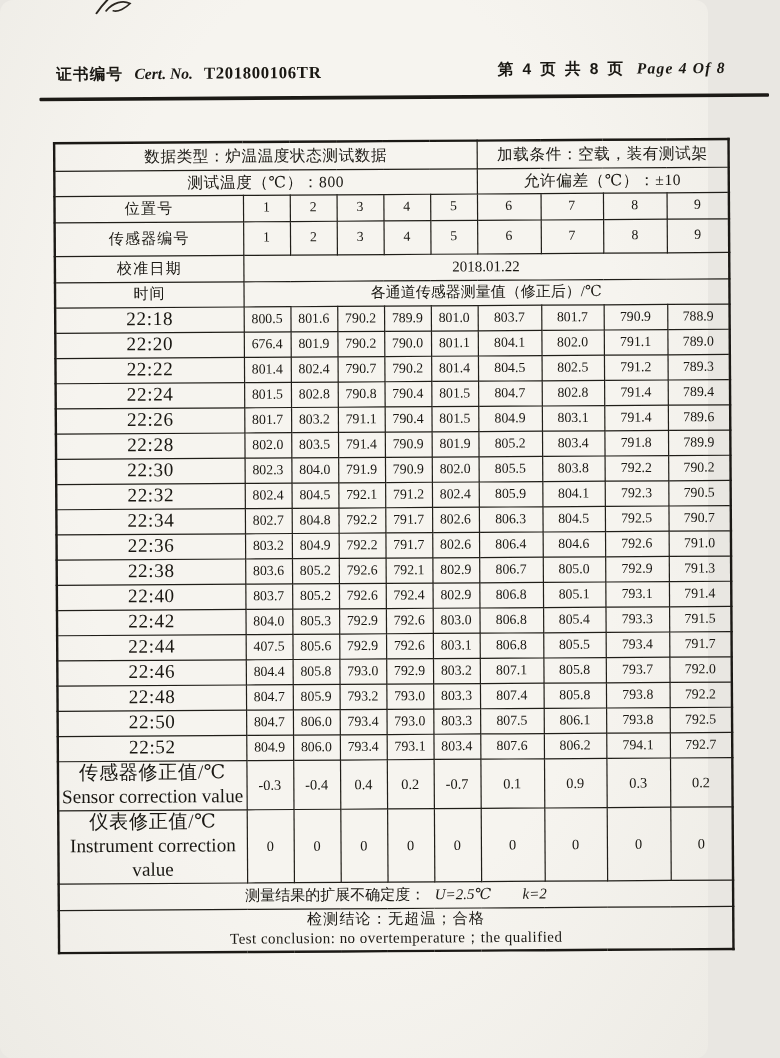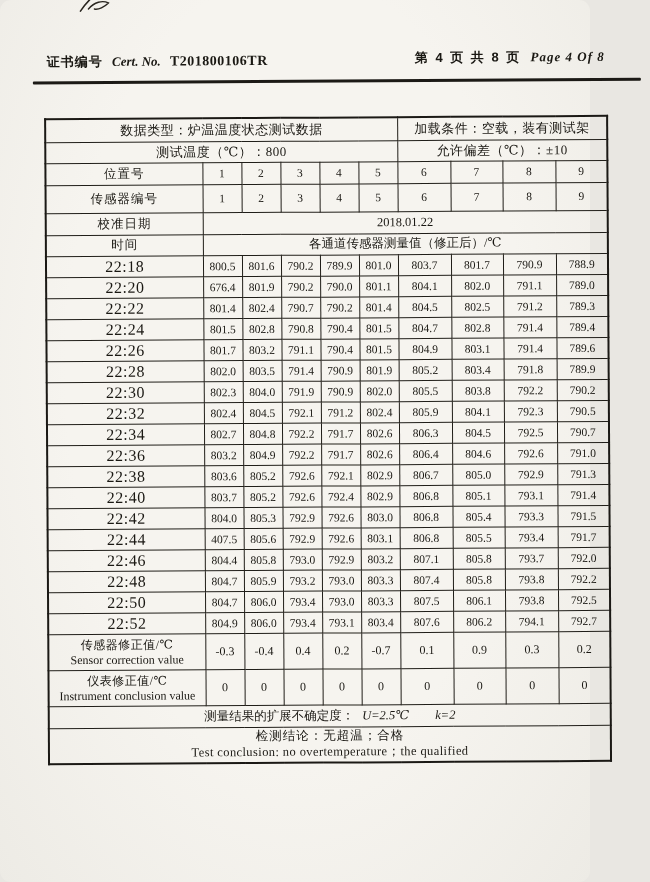--- a/index.html
+++ b/index.html
@@ -48,22 +48,22 @@
   td.lbl{font-size:12.5px;letter-spacing:1px;}
   td.meta{font-size:13px;letter-spacing:0.5px;}
   tr.rA td{height:22px;}
   tr.rB td{height:20px;}
   tr.rC td{height:21px;}
   tr.rD td{height:27px;}
   tr.rE td{height:21px;font-size:12.5px;}
   tr.rF td{height:20px;font-size:12.5px;}
   tr.reading td{height:17px;}
   tr.corr td{height:35px;font-size:12px;}
-  tr.corr td.lbl2 .cn{display:block;font-size:12px;letter-spacing:0.5px;}
-  tr.corr td.lbl2 .en{display:block;font-size:12px;}
+  tr.corr td.lbl2 .cn{display:block;font-size:16px;letter-spacing:0.5px;}
+  tr.corr td.lbl2 .en{display:block;font-size:16px;}
   tr.rUnc td{height:21px;font-size:12.5px;}
   tr.rUnc .it{font-style:italic;}
   tr.rUnc .gap{display:inline-block;width:26px;}
   tr.rUnc .gap2{display:inline-block;width:8px;}
   tr.rConc td{height:34px;font-size:12.5px;}
   tr.rConc .cn{display:block;letter-spacing:1px;}
   tr.rConc .en{display:block;letter-spacing:0.4px;}
   td.time{font-size:16px;letter-spacing:0.5px;}
   td.val{font-size:11.5px;}
 </style>
@@ -376,21 +376,21 @@
             <td class="val">0.2</td>
             <td class="val">-0.7</td>
             <td class="val">0.1</td>
             <td class="val">0.9</td>
             <td class="val">0.3</td>
             <td class="val">0.2</td>
           </tr>
         <tr class="corr" id="instr-corr-row">
           <td class="lbl2">
             <span class="cn">仪表修正值/℃</span>
-            <span class="en">Instrument conclusion value</span>
+            <span class="en">Instrument correction value</span>
           </td>
         <td class="val">0</td>
             <td class="val">0</td>
             <td class="val">0</td>
             <td class="val">0</td>
             <td class="val">0</td>
             <td class="val">0</td>
             <td class="val">0</td>
             <td class="val">0</td>
             <td class="val">0</td>

